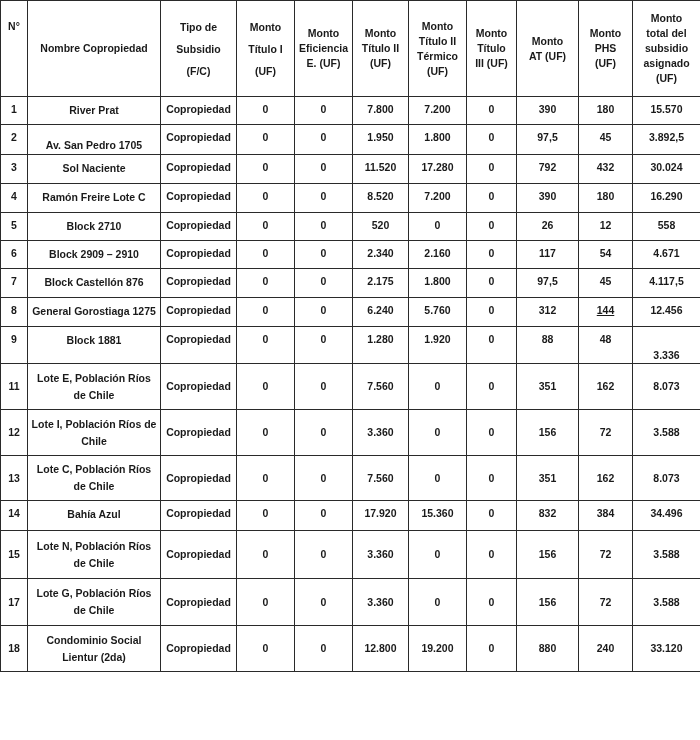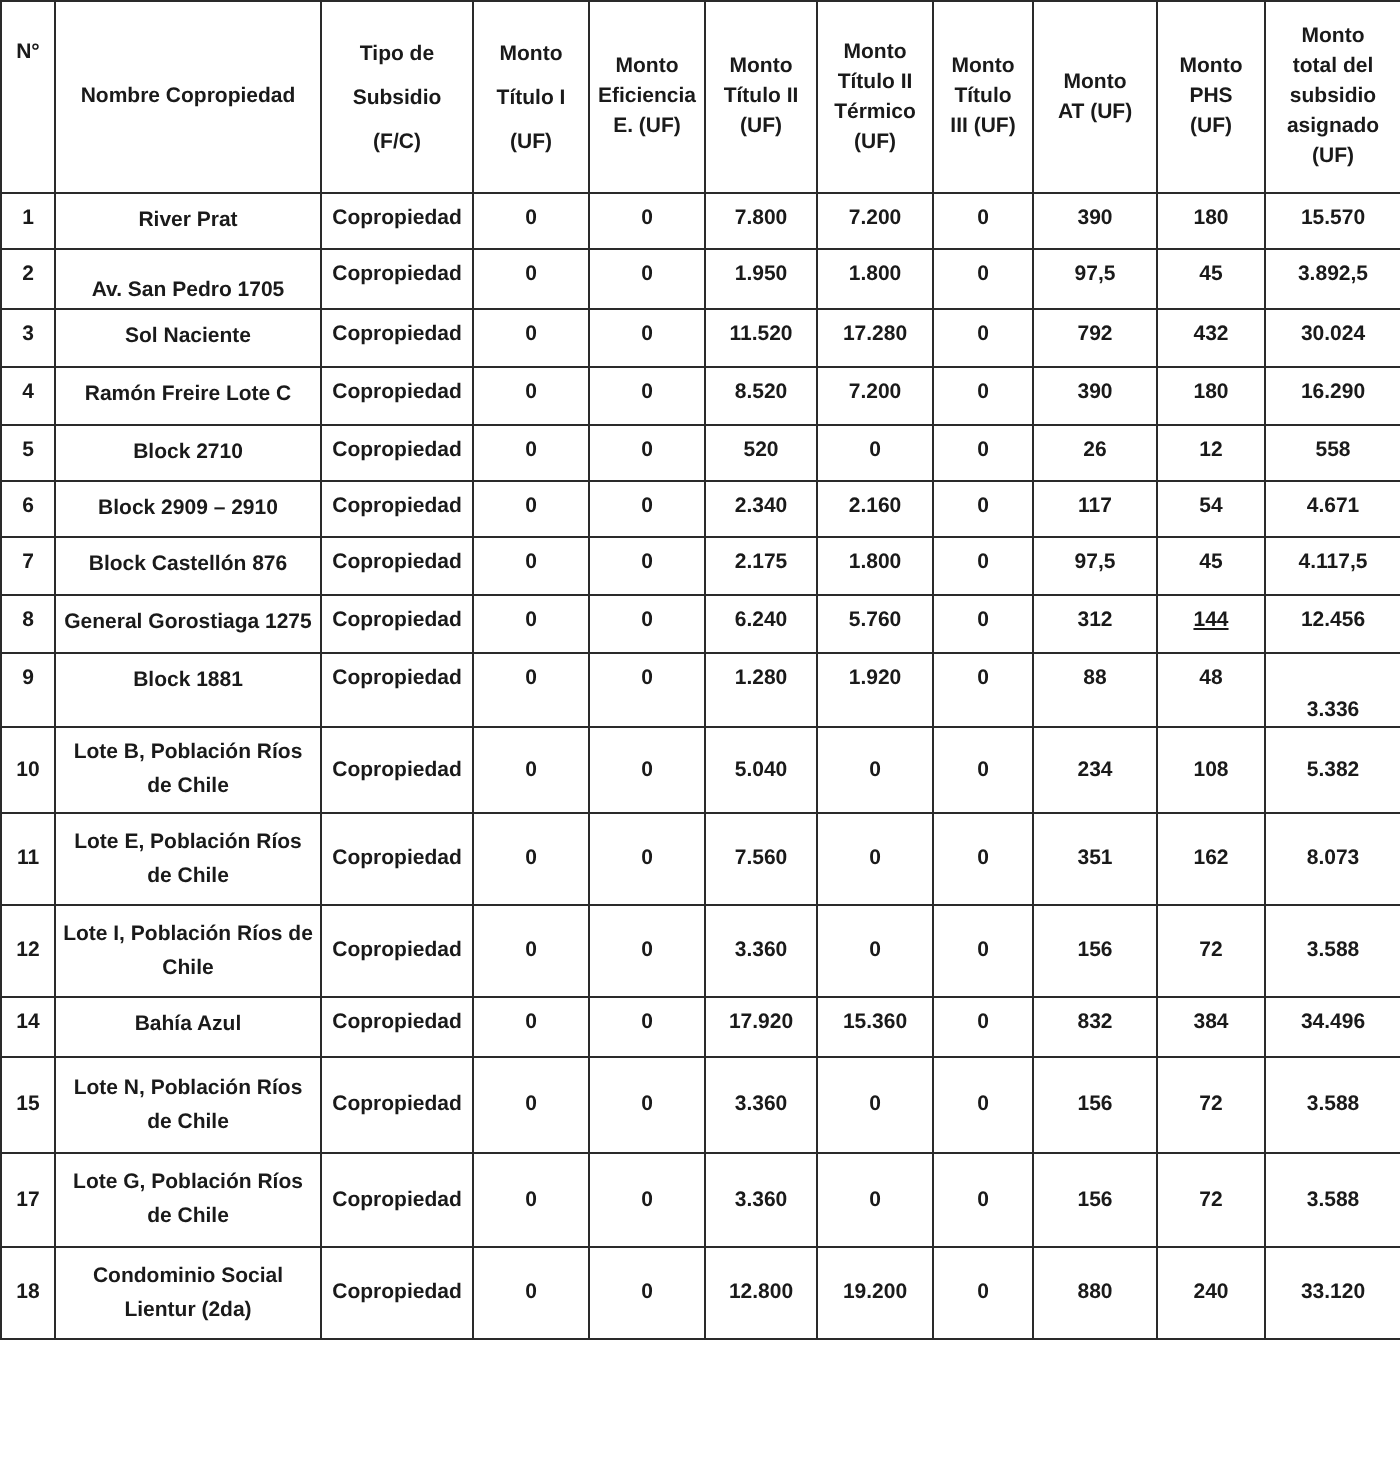--- a/index.html
+++ b/index.html
@@ -166,33 +166,20 @@
         <td style="vertical-align: top; padding-top: 5px;">Copropiedad</td>
         <td style="vertical-align: top; padding-top: 5px;">0</td>
         <td style="vertical-align: top; padding-top: 5px;">0</td>
         <td style="vertical-align: top; padding-top: 5px;">1.280</td>
         <td style="vertical-align: top; padding-top: 5px;">1.920</td>
         <td style="vertical-align: top; padding-top: 5px;">0</td>
         <td style="vertical-align: top; padding-top: 5px;">88</td>
         <td style="vertical-align: top; padding-top: 5px;">48</td>
         <td style="vertical-align: top; padding-top: 21px;">3.336</td>
       </tr>
-      <tr style="height: 43px;">
-        <td>10</td>
-        <td class="name">Lote B, Población Ríos de Chile</td>
-        <td>Copropiedad</td>
-        <td>0</td>
-        <td>0</td>
-        <td>5.040</td>
-        <td>0</td>
-        <td>0</td>
-        <td>234</td>
-        <td>108</td>
-        <td>5.382</td>
-      </tr>
       <tr style="height: 46px;">
         <td>11</td>
         <td class="name">Lote E, Población Ríos de Chile</td>
         <td>Copropiedad</td>
         <td>0</td>
         <td>0</td>
         <td>7.560</td>
         <td>0</td>
         <td>0</td>
         <td>351</td>
@@ -204,20 +191,33 @@
         <td class="name">Lote I, Población Ríos de Chile</td>
         <td>Copropiedad</td>
         <td>0</td>
         <td>0</td>
         <td>3.360</td>
         <td>0</td>
         <td>0</td>
         <td>156</td>
         <td>72</td>
         <td>3.588</td>
+      </tr>
+      <tr style="height: 45px;">
+        <td>13</td>
+        <td class="name">Lote C, Población Ríos de Chile</td>
+        <td>Copropiedad</td>
+        <td>0</td>
+        <td>0</td>
+        <td>7.560</td>
+        <td>0</td>
+        <td>0</td>
+        <td>351</td>
+        <td>162</td>
+        <td>8.073</td>
       </tr>
       <tr style="height: 30px;">
         <td style="vertical-align: top; padding-top: 5px;">14</td>
         <td class="name" style="vertical-align: top; padding-top: 5px;">Bahía Azul</td>
         <td style="vertical-align: top; padding-top: 5px;">Copropiedad</td>
         <td style="vertical-align: top; padding-top: 5px;">0</td>
         <td style="vertical-align: top; padding-top: 5px;">0</td>
         <td style="vertical-align: top; padding-top: 5px;">17.920</td>
         <td style="vertical-align: top; padding-top: 5px;">15.360</td>
         <td style="vertical-align: top; padding-top: 5px;">0</td>

